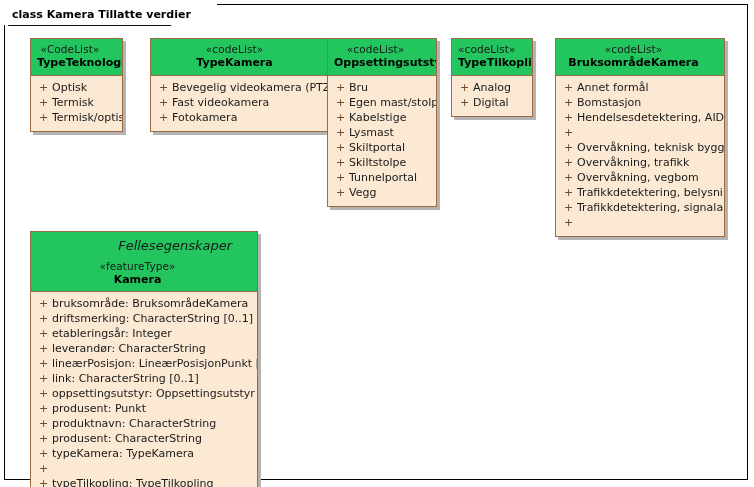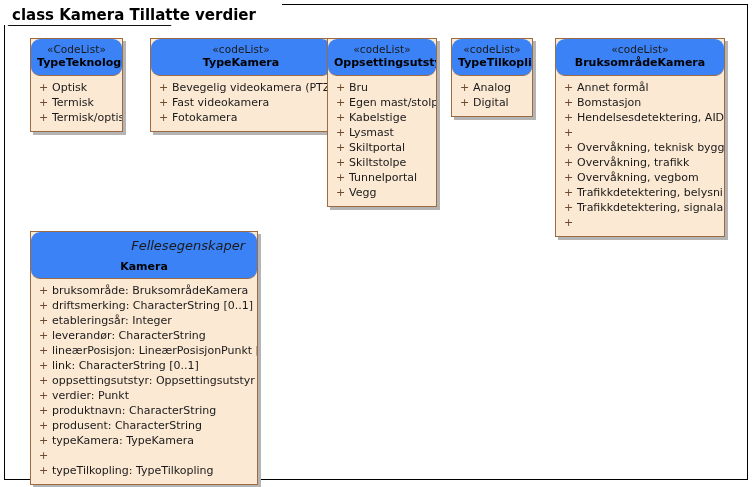--- a/index.html
+++ b/index.html
@@ -39,21 +39,21 @@
     height: 21px;
     box-sizing: border-box;
     background: #ffffff;
   }
   .frame-tab-inner {
     position: relative;
     height: 21px;
     padding: 0 26px 0 8px;
     display: flex;
     align-items: center;
-    font-size: 15px;
+    font-size: 11px;
     font-weight: bold;
     color: #000000;
     background: #ffffff;
     border-right: none;
   }
   .frame-tab-shape {
     position: absolute;
     left: 4px;
     top: 4px;
     height: 22px;
@@ -64,26 +64,25 @@
     position: absolute;
     box-sizing: border-box;
     border: 1px solid #9c6a43;
     background: #fbe9d4;
     box-shadow: 3px 3px 0 0 #b4b4b4;
     font-size: 11px;
     color: #1a1a1a;
     overflow: hidden;
   }
   .cls-head {
-    background: #3b82f6;
+    background: #22c55e;
     border-bottom: 1px solid #9c6a43;
-    padding: 4px 6px 5px 6px;
+    padding: 4px 19px 5px 6px;
     text-align: center;
     line-height: 1.25;
-    border-radius: 9px;
   }
   .cls-ns {
     text-align: right;
     font-style: italic;
     font-size: 13px;
     color: #1a1a1a;
     padding: 2px 6px 6px 6px;
     line-height: 1.2;
   }
   .cls-stereo {
@@ -286,20 +285,21 @@
       </div>
       <div class="attr">
         <span class="attr-vis">+</span>
       </div>
     </div>
   </div>
 
   <div class="cls" id="box-kamera">
     <div class="cls-head">
       <div class="cls-ns">Fellesegenskaper</div>
+      <div class="cls-stereo">«featureType»</div>
       <div class="cls-name">Kamera</div>
     </div>
     <div class="cls-body">
       <div class="attr">
         <span class="attr-vis">+</span>
         <span class="attr-txt">bruksområde: BruksområdeKamera</span>
       </div>
       <div class="attr">
         <span class="attr-vis">+</span>
         <span class="attr-txt">driftsmerking: CharacterString [0..1]</span>
@@ -319,21 +319,21 @@
       <div class="attr">
         <span class="attr-vis">+</span>
         <span class="attr-txt">link: CharacterString [0..1]</span>
       </div>
       <div class="attr">
         <span class="attr-vis">+</span>
         <span class="attr-txt">oppsettingsutstyr: Oppsettingsutstyr</span>
       </div>
       <div class="attr">
         <span class="attr-vis">+</span>
-        <span class="attr-txt">verdier: Punkt</span>
+        <span class="attr-txt">produsent: Punkt</span>
       </div>
       <div class="attr">
         <span class="attr-vis">+</span>
         <span class="attr-txt">produktnavn: CharacterString</span>
       </div>
       <div class="attr">
         <span class="attr-vis">+</span>
         <span class="attr-txt">produsent: CharacterString</span>
       </div>
       <div class="attr">

